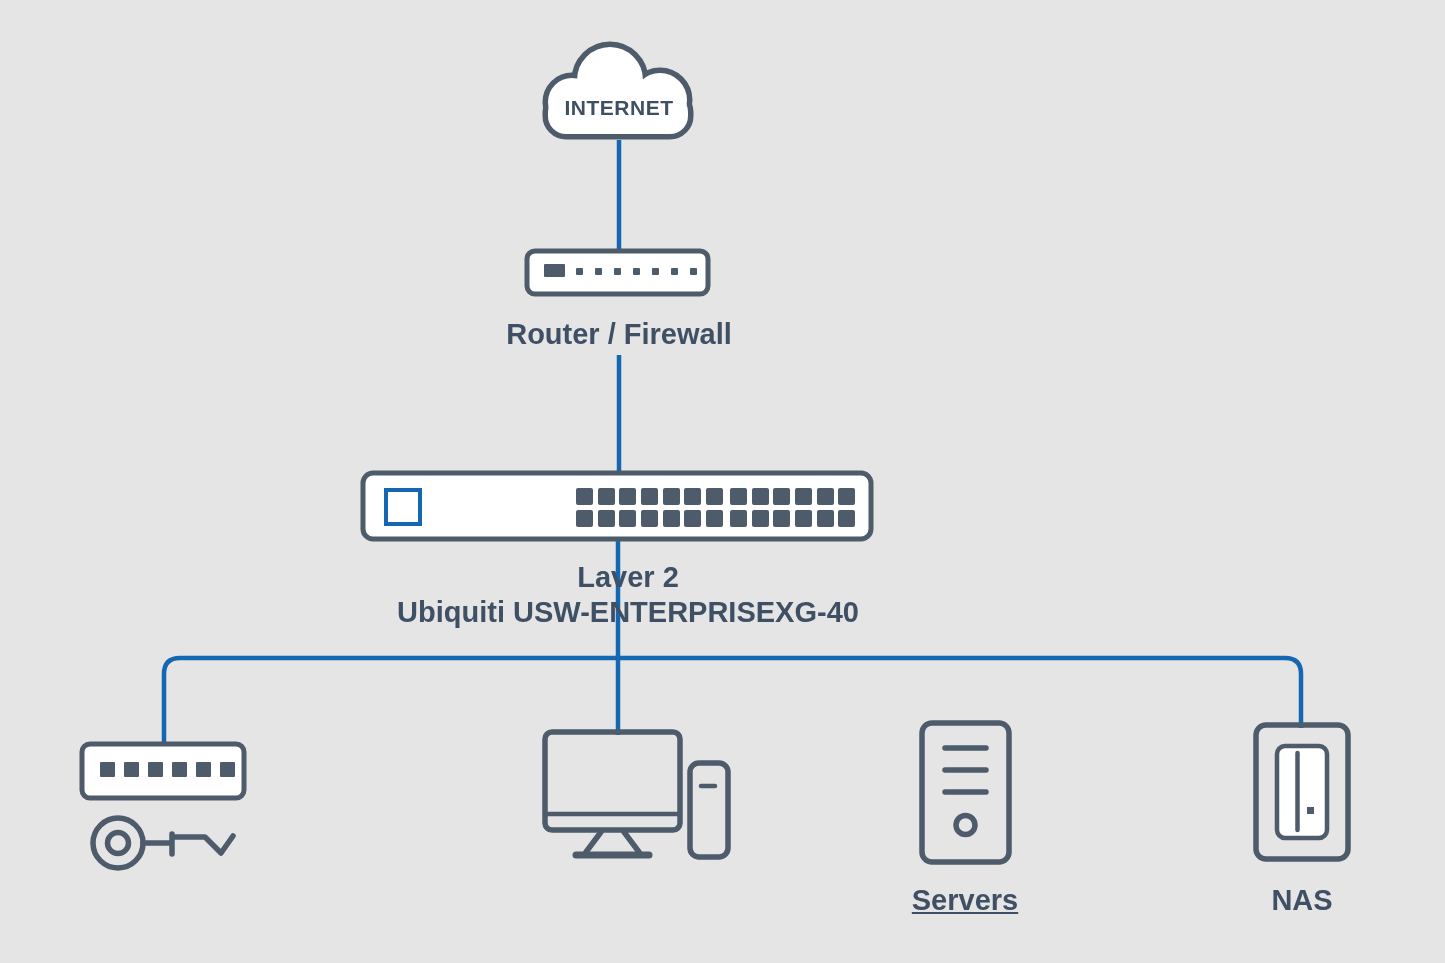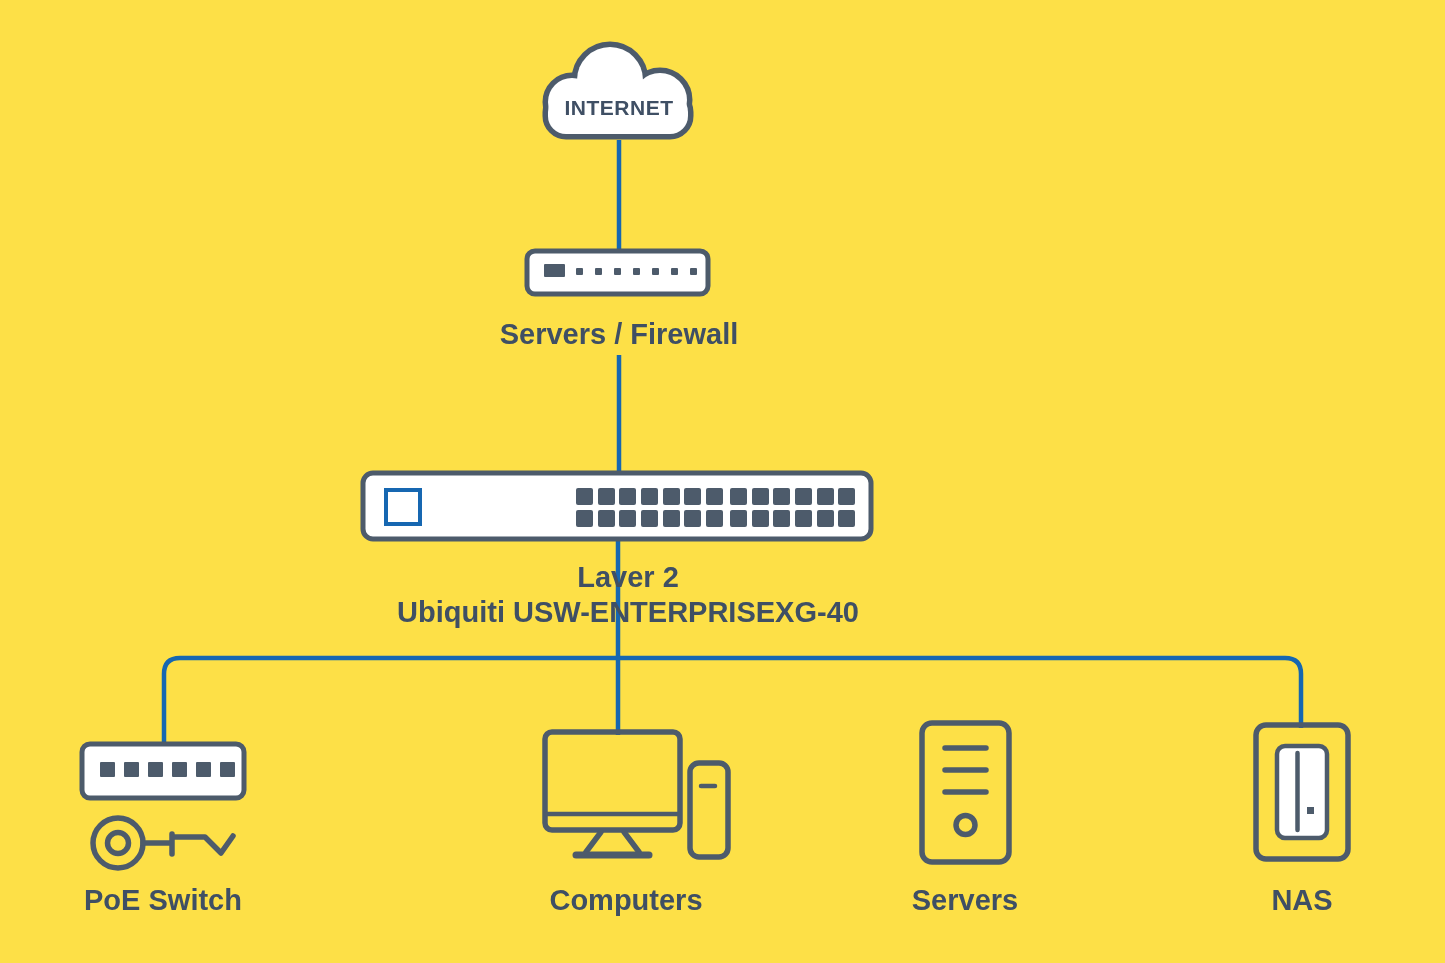--- a/index.html
+++ b/index.html
@@ -1,21 +1,21 @@
 <!DOCTYPE html>
 <html style="--line-blue: #1667b1; --icon-slate: #4d5b6b; --label-text: #3f4f64;"><head>
 <meta charset="utf-8">
 <style>
   html, body { margin: 0; padding: 0; }
   body {
     width: 1445px; height: 963px;
     background: #ffffff;
     font-family: "Liberation Sans", sans-serif;
   }
-  .stage { position: relative; width: 1445px; height: 963px; overflow: hidden; background:#fde047; }
+  .stage { position: relative; width: 1445px; height: 963px; overflow: hidden; background:#e5e5e5; }
 
   svg.icon, svg.wires { position: absolute; display: block; }
   .wires { left: 0; top: 0; }
 
   .wire { stroke: var(--line-blue); stroke-width: 4.5; fill: none; }
 
   .outline  { stroke: var(--icon-slate); stroke-width: 5; fill: #ffffff; stroke-linejoin: round; }
   .outline-thin { stroke: var(--icon-slate); stroke-width: 4.5; fill: #ffffff; }
   .strokeln { stroke: var(--icon-slate); stroke-width: 5.5; fill: none; stroke-linecap: round; stroke-linejoin: round; }
   .strokeln-thin { stroke: var(--icon-slate); stroke-width: 4.5; fill: none; stroke-linecap: round; }
@@ -32,21 +32,21 @@
     text-align: center;
     white-space: nowrap;
   }
   .lbl-cloud  { left: 534px; top: 96px;  width: 170px; font-size: 21px; letter-spacing: 0.5px; }
   .lbl-router { left: 444px; top: 318px; width: 350px; font-size: 29px; }
   .lbl-switch { left: 328px; top: 560px; width: 600px; font-size: 29px; line-height: 35px; }
   .lbl-switch span { display: block; }
   .lbl-bottom { top: 884px; width: 300px; font-size: 29px; }
   .lbl-poe       { left: 13px;   }
   .lbl-computers { left: 476px;  }
-  .lbl-servers   { left: 815px;  }
+  .lbl-servers   { left: 815px; text-decoration: underline;  }
   .lbl-nas       { left: 1152px; }
 </style>
 </head>
 <body>
 
 <div class="stage">
 
   <svg class="wires" width="1445" height="963">
     <path class="wire" d="M 619 140 V 252"></path>
     <path class="wire" d="M 619 355 V 476"></path>
@@ -74,21 +74,21 @@
       <rect x="20" y="16" width="21" height="13" rx="1"></rect>
       <rect x="52" y="20" width="7" height="7" rx="1"></rect>
       <rect x="71" y="20" width="7" height="7" rx="1"></rect>
       <rect x="90" y="20" width="7" height="7" rx="1"></rect>
       <rect x="109" y="20" width="7" height="7" rx="1"></rect>
       <rect x="128" y="20" width="7" height="7" rx="1"></rect>
       <rect x="147" y="20" width="7" height="7" rx="1"></rect>
       <rect x="166" y="20" width="7" height="7" rx="1"></rect>
     </g>
   </svg>
-  <div class="lbl lbl-router">Servers / Firewall</div>
+  <div class="lbl lbl-router">Router / Firewall</div>
 
   <svg class="icon" style="left:360px; top:470px;" width="520" height="76">
     <rect class="outline" x="3" y="3" width="508" height="66" rx="10"></rect>
     <rect class="bluebox" x="26" y="20" width="34" height="34"></rect>
     <g class="fillsq">
       <rect x="216" y="18" width="17" height="17" rx="2"></rect>
         <rect x="238" y="18" width="17" height="17" rx="2"></rect>
       <rect x="259" y="18" width="17" height="17" rx="2"></rect>
         <rect x="281" y="18" width="17" height="17" rx="2"></rect>
       <rect x="303" y="18" width="17" height="17" rx="2"></rect>
@@ -129,31 +129,29 @@
       <rect x="93" y="21" width="15" height="15" rx="1"></rect>
       <rect x="117" y="21" width="15" height="15" rx="1"></rect>
       <rect x="141" y="21" width="15" height="15" rx="1"></rect>
     </g>
   </svg>
   <svg class="icon" style="left:88px; top:812px;" width="160" height="66">
     <circle class="strokeln" cx="30" cy="31" r="25"></circle>
     <circle class="strokeln" cx="30" cy="31" r="10.5"></circle>
     <path class="strokeln" d="M 55 31 H 84 M 84 22 V 42 M 84 25 H 117 L 133 41 L 145 24"></path>
   </svg>
-  <div class="lbl lbl-bottom lbl-poe">PoE Switch</div>
 
   <svg class="icon" style="left:540px; top:727px;" width="195" height="138">
     <rect class="strokeln" x="5" y="5" width="135" height="98" rx="7" fill="#fff"></rect>
     <path class="strokeln-thin" d="M 6 87 H 139"></path>
     <path class="strokeln" d="M 61 105 L 46 125 M 84 105 L 99 125"></path>
     <path d="M 36 128 H 109" stroke-width="7" stroke-linecap="round" style="stroke: var(--icon-slate); fill:none;"></path>
     <rect class="strokeln" x="150" y="36" width="38" height="94" rx="9" fill="#fff"></rect>
     <path class="strokeln-thin" d="M 161 59 H 175"></path>
   </svg>
-  <div class="lbl lbl-bottom lbl-computers">Computers</div>
 
   <svg class="icon" style="left:918px; top:719px;" width="95" height="150">
     <rect class="strokeln" x="4" y="4" width="87" height="139" rx="10" fill="#fff"></rect>
     <path class="strokeln" d="M 27 29 H 68 M 27 51 H 68 M 27 73 H 68"></path>
     <circle class="strokeln" cx="47.5" cy="106" r="9.5"></circle>
   </svg>
   <div class="lbl lbl-bottom lbl-servers">Servers</div>
 
   <svg class="icon" style="left:1252px; top:721px;" width="100" height="142">
     <rect class="strokeln" x="4" y="4" width="92" height="134" rx="10" fill="#fff"></rect>

